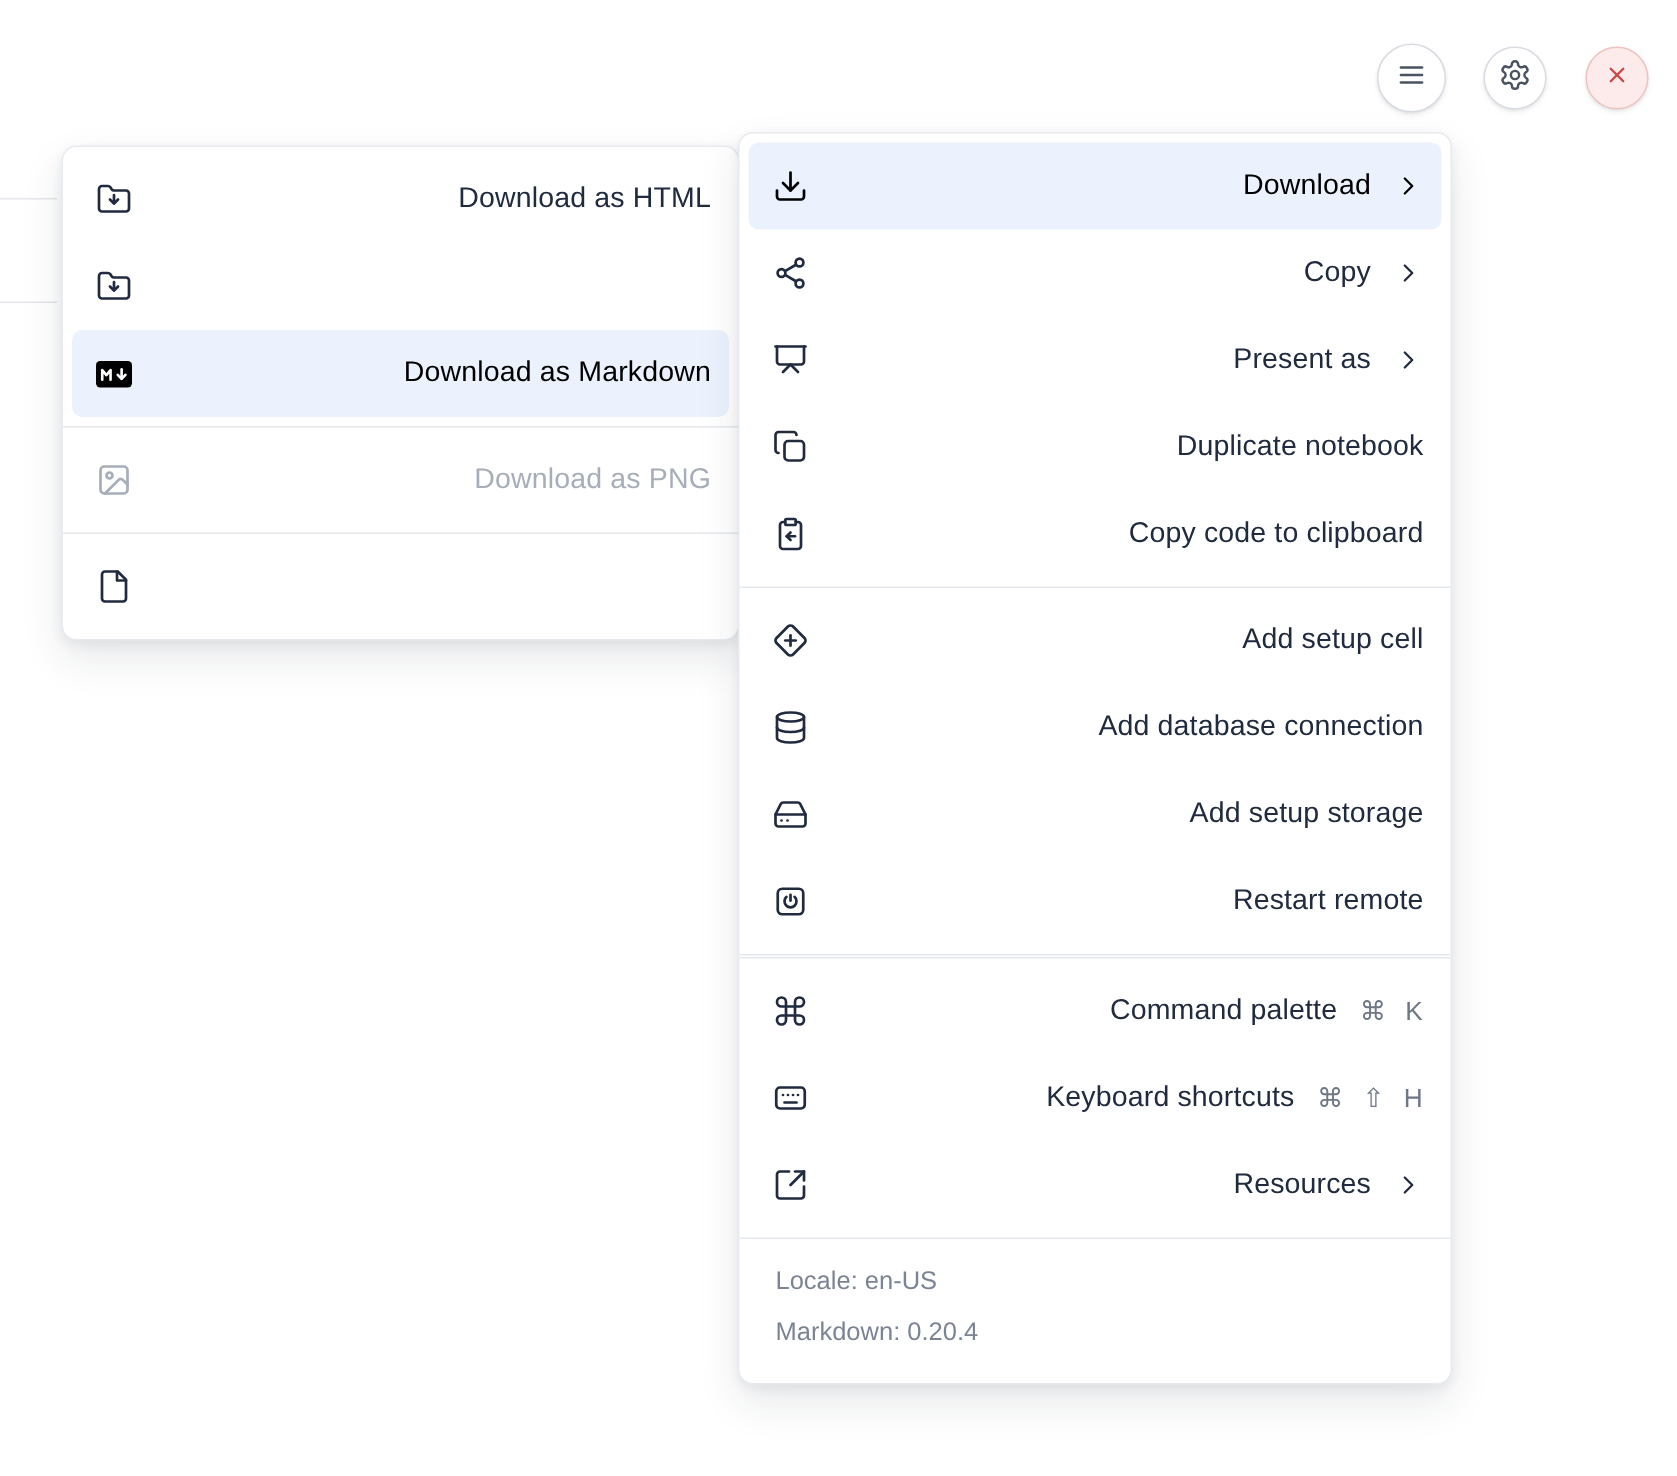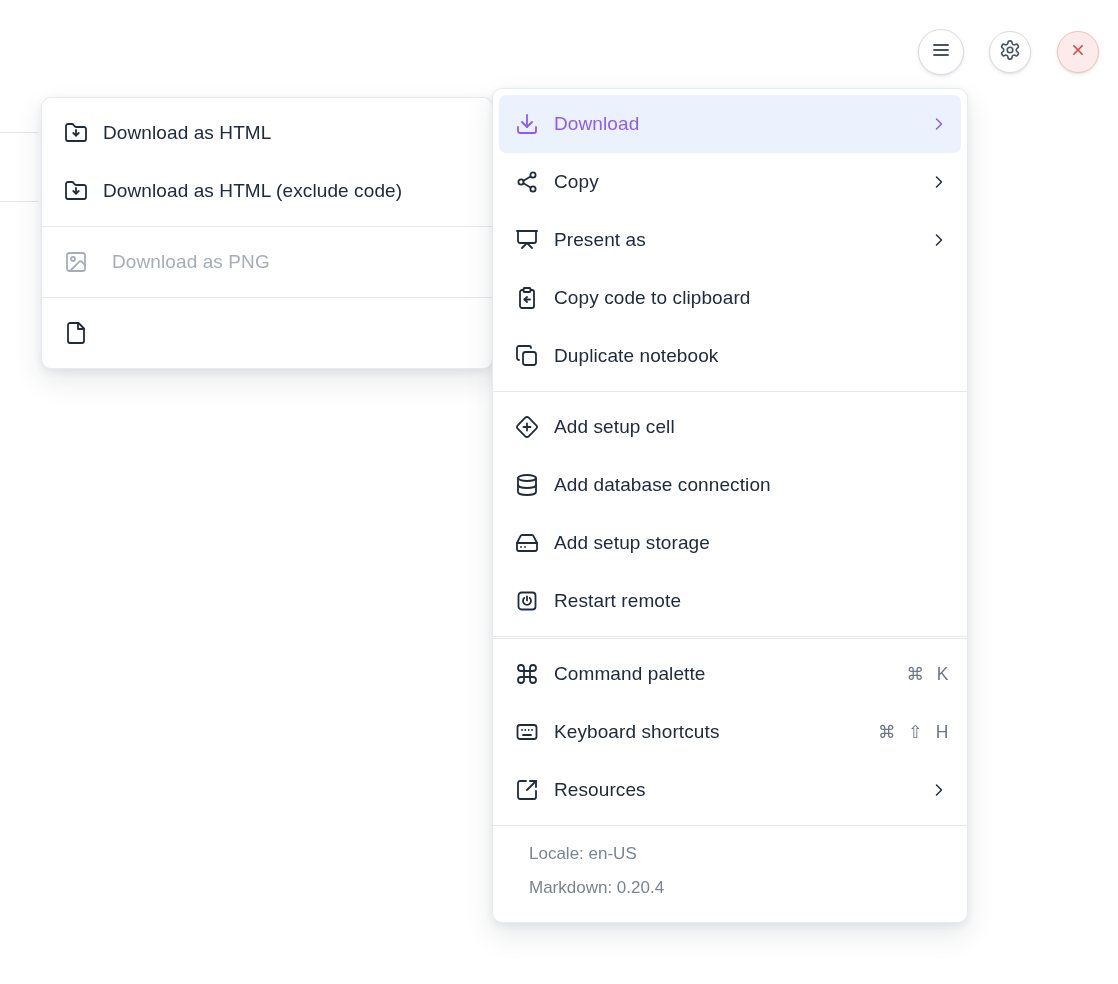--- a/index.html
+++ b/index.html
@@ -30,37 +30,37 @@
     position:absolute; background:#fff;
     border:1px solid #e7eaef; border-radius:10px; padding:6px 0;
     box-shadow:0 12px 28px rgba(30,41,59,.10), 0 3px 8px rgba(30,41,59,.07);
   }
   #submenu  { left:41px;  top:97px; width:452px; z-index:2; }
   #mainmenu { left:492px; top:88px; width:476px; z-index:3; }
 
   .row {
     display:flex; align-items:center; height:58px;
     margin:0 6px; padding:0 12px 0 16px; border-radius:7px;
-    gap:15px; font-size:19px; cursor:pointer; color:#212b3f;
+    gap:15px; font-size:19px; cursor:pointer; color:#212b3f;text-align:right;
   }
   .row .icon { width:24px; height:24px; flex:none; display:flex; align-items:center; justify-content:center; }
   .row .icon svg { width:24px; height:24px; display:block; }
   .row .icon.md svg { width:26px; height:19px; }
   .row .label { flex:1; white-space:nowrap; letter-spacing:.1px; }
-  .row.active { background:#ebf2fd; color:#8b5cf6; }
+  .row.active { background:#ebf2fd; color:#000000; }
   .row.disabled { color:#a7aeb9; cursor:default;gap:24px; }
   .chev { width:20px; height:20px; flex:none; display:flex; }
   .chev svg { width:20px; height:20px; }
   .shortcut { color:#6e7786; font-size:17.5px; white-space:nowrap; word-spacing:7px; letter-spacing:.5px; }
 
   .sep { height:1px; background:#e5e8ee; margin:6px 0; }
   .sep-thick { height:3px; background:#fff; border-top:1px solid #e5e8ee; border-bottom:1px solid #e5e8ee; margin:6px 0; }
 
   .menu-footer { padding:12px 24px 4px 24px; color:#7b8494; font-size:17px; }
-  .menu-footer .fline { margin:0 0 14px 12px; line-height:20px; }
+  .menu-footer .fline { margin:0 0 14px 0; line-height:20px; }
 
   svg { fill:none; stroke:currentColor; stroke-width:1.8; stroke-linecap:round; stroke-linejoin:round; }
   svg .fill { fill:currentColor; stroke:none; }
   svg .wh { stroke:#ffffff; stroke-width:1.9; }
 </style>
 </head>
 <body>
 
 <div class="bgline" id="bgline-1"></div>
 <div class="bgline" id="bgline-2"></div>
@@ -103,21 +103,31 @@
     <span class="label">Download as HTML</span>
   </div>
   <div class="row">
     <span class="icon">
         <svg viewBox="0 0 24 24">
           <path d="M20 20a2 2 0 0 0 2-2V8a2 2 0 0 0-2-2h-7.9a2 2 0 0 1-1.69-.9L9.6 3.9A2 2 0 0 0 7.93 3H4a2 2 0 0 0-2 2v13a2 2 0 0 0 2 2Z"></path>
           <path d="M12 9v5.5"></path>
           <path d="m9.3 12 2.7 2.7 2.7-2.7"></path>
         </svg>
       </span>
-    <span class="label">Download as HTML (exclude code)</span>
+  </div>
+  <div class="row active">
+    <span class="icon md">
+        <svg viewBox="0 0 26 19">
+          <rect class="fill" width="26" height="19" rx="3"></rect>
+          <path class="wh" d="M4.5 13.5V6.5l3 3.6 3-3.6v7"></path>
+          <path class="wh" d="M18.5 6v6.5"></path>
+          <path class="wh" d="m15.7 10 2.8 2.8 2.8-2.8"></path>
+        </svg>
+      </span>
+    <span class="label">Download as Markdown</span>
   </div>
   <div class="sep"></div>
   <div class="row disabled">
     <span class="icon">
         <svg viewBox="0 0 24 24">
           <rect x="3" y="3" width="18" height="18" rx="2.5"></rect>
           <circle cx="9" cy="9" r="2"></circle>
           <path d="m21 15-3.1-3.1a2 2 0 0 0-2.8 0L6 21"></path>
         </svg>
       </span>
@@ -178,36 +188,36 @@
     <span class="label">Present as</span>
     <span class="chev">
         <svg viewBox="0 0 24 24" stroke-width="2">
           <path d="m9 18 6-6-6-6"></path>
         </svg>
       </span>
   </div>
   <div class="row">
     <span class="icon">
         <svg viewBox="0 0 24 24">
+          <rect x="8" y="8" width="13" height="13" rx="2.5"></rect>
+          <path d="M4 16c-1.1 0-2-.9-2-2V4c0-1.1.9-2 2-2h10c1.1 0 2 .9 2 2"></path>
+        </svg>
+      </span>
+    <span class="label">Duplicate notebook</span>
+  </div>
+  <div class="row">
+    <span class="icon">
+        <svg viewBox="0 0 24 24">
           <rect x="8.5" y="2" width="7" height="4" rx="1"></rect>
           <path d="M15.5 4H17a2 2 0 0 1 2 2v14a2 2 0 0 1-2 2H7a2 2 0 0 1-2-2V6a2 2 0 0 1 2-2h1.5"></path>
           <path d="M15 13.5H9.5"></path>
           <path d="m12 11-2.5 2.5L12 16"></path>
         </svg>
       </span>
     <span class="label">Copy code to clipboard</span>
-  </div>
-  <div class="row">
-    <span class="icon">
-        <svg viewBox="0 0 24 24">
-          <rect x="8" y="8" width="13" height="13" rx="2.5"></rect>
-          <path d="M4 16c-1.1 0-2-.9-2-2V4c0-1.1.9-2 2-2h10c1.1 0 2 .9 2 2"></path>
-        </svg>
-      </span>
-    <span class="label">Duplicate notebook</span>
   </div>
   <div class="sep"></div>
   <div class="row">
     <span class="icon">
         <svg viewBox="0 0 24 24">
           <path d="M2.7 10.3a2.41 2.41 0 0 0 0 3.41l7.59 7.59a2.41 2.41 0 0 0 3.41 0l7.59-7.59a2.41 2.41 0 0 0 0-3.41L13.7 2.71a2.41 2.41 0 0 0-3.41 0Z"></path>
           <path d="M12 8.5v7"></path>
           <path d="M8.5 12h7"></path>
         </svg>
       </span>

